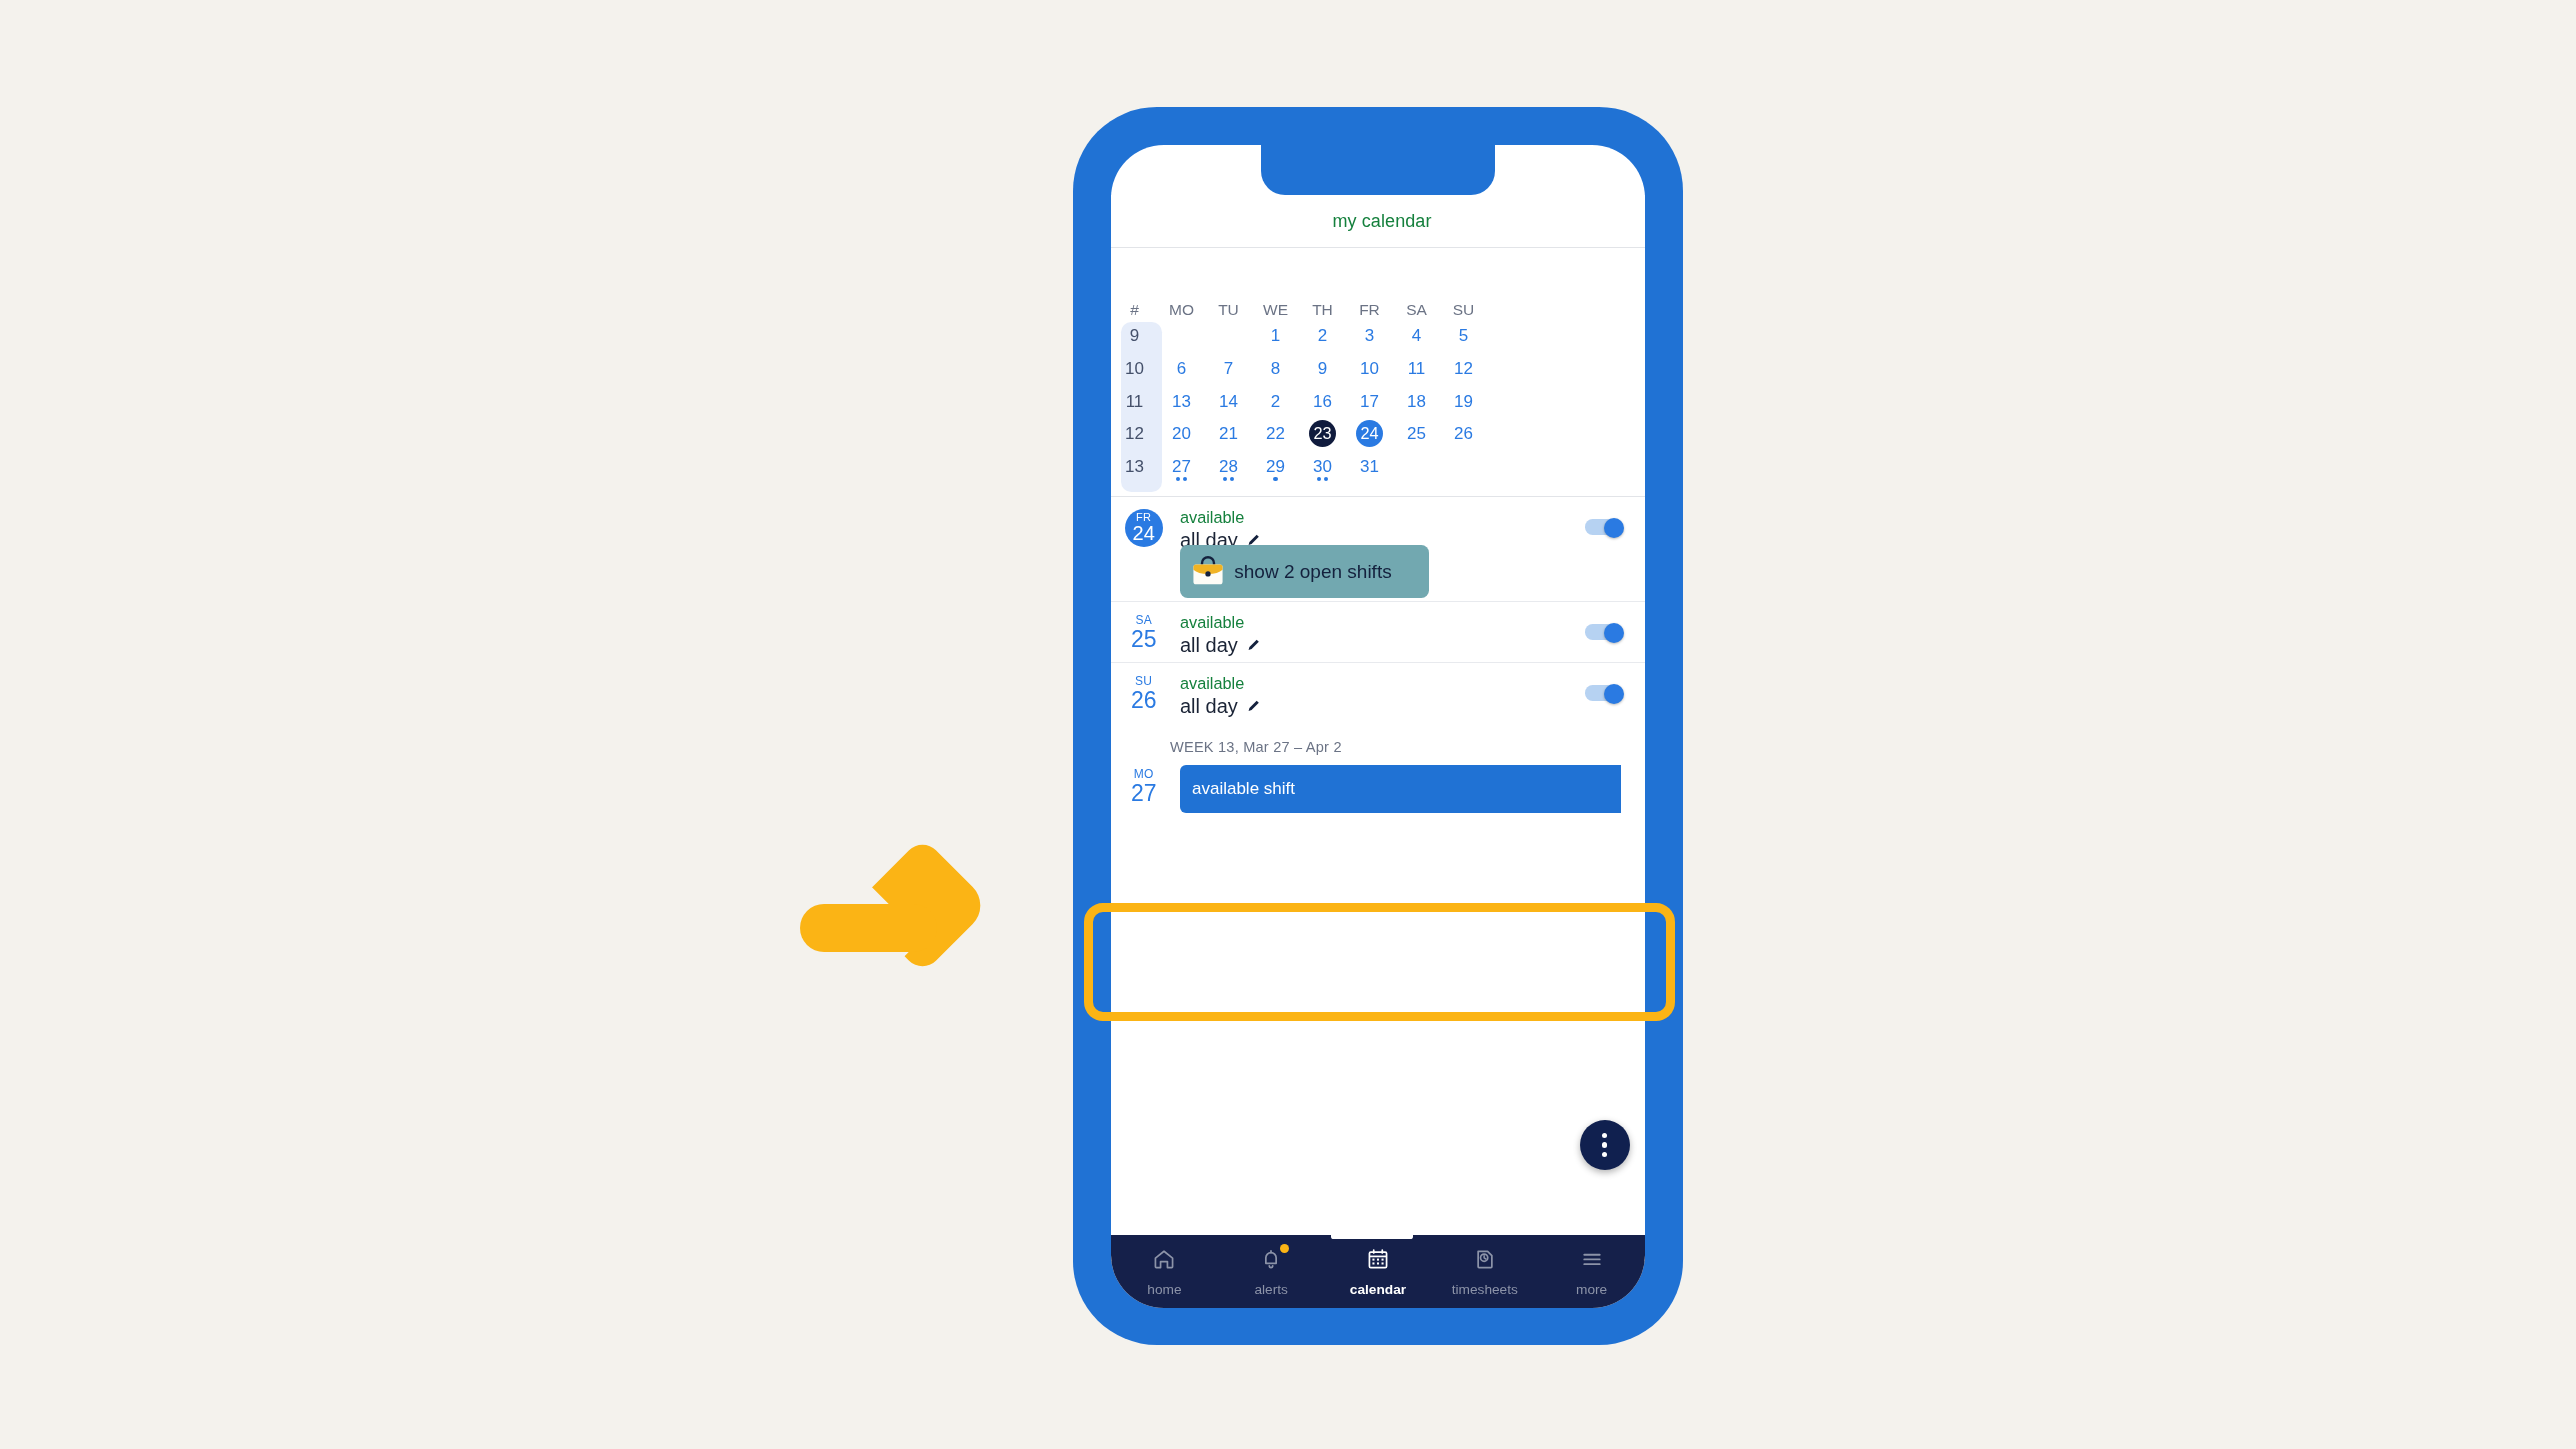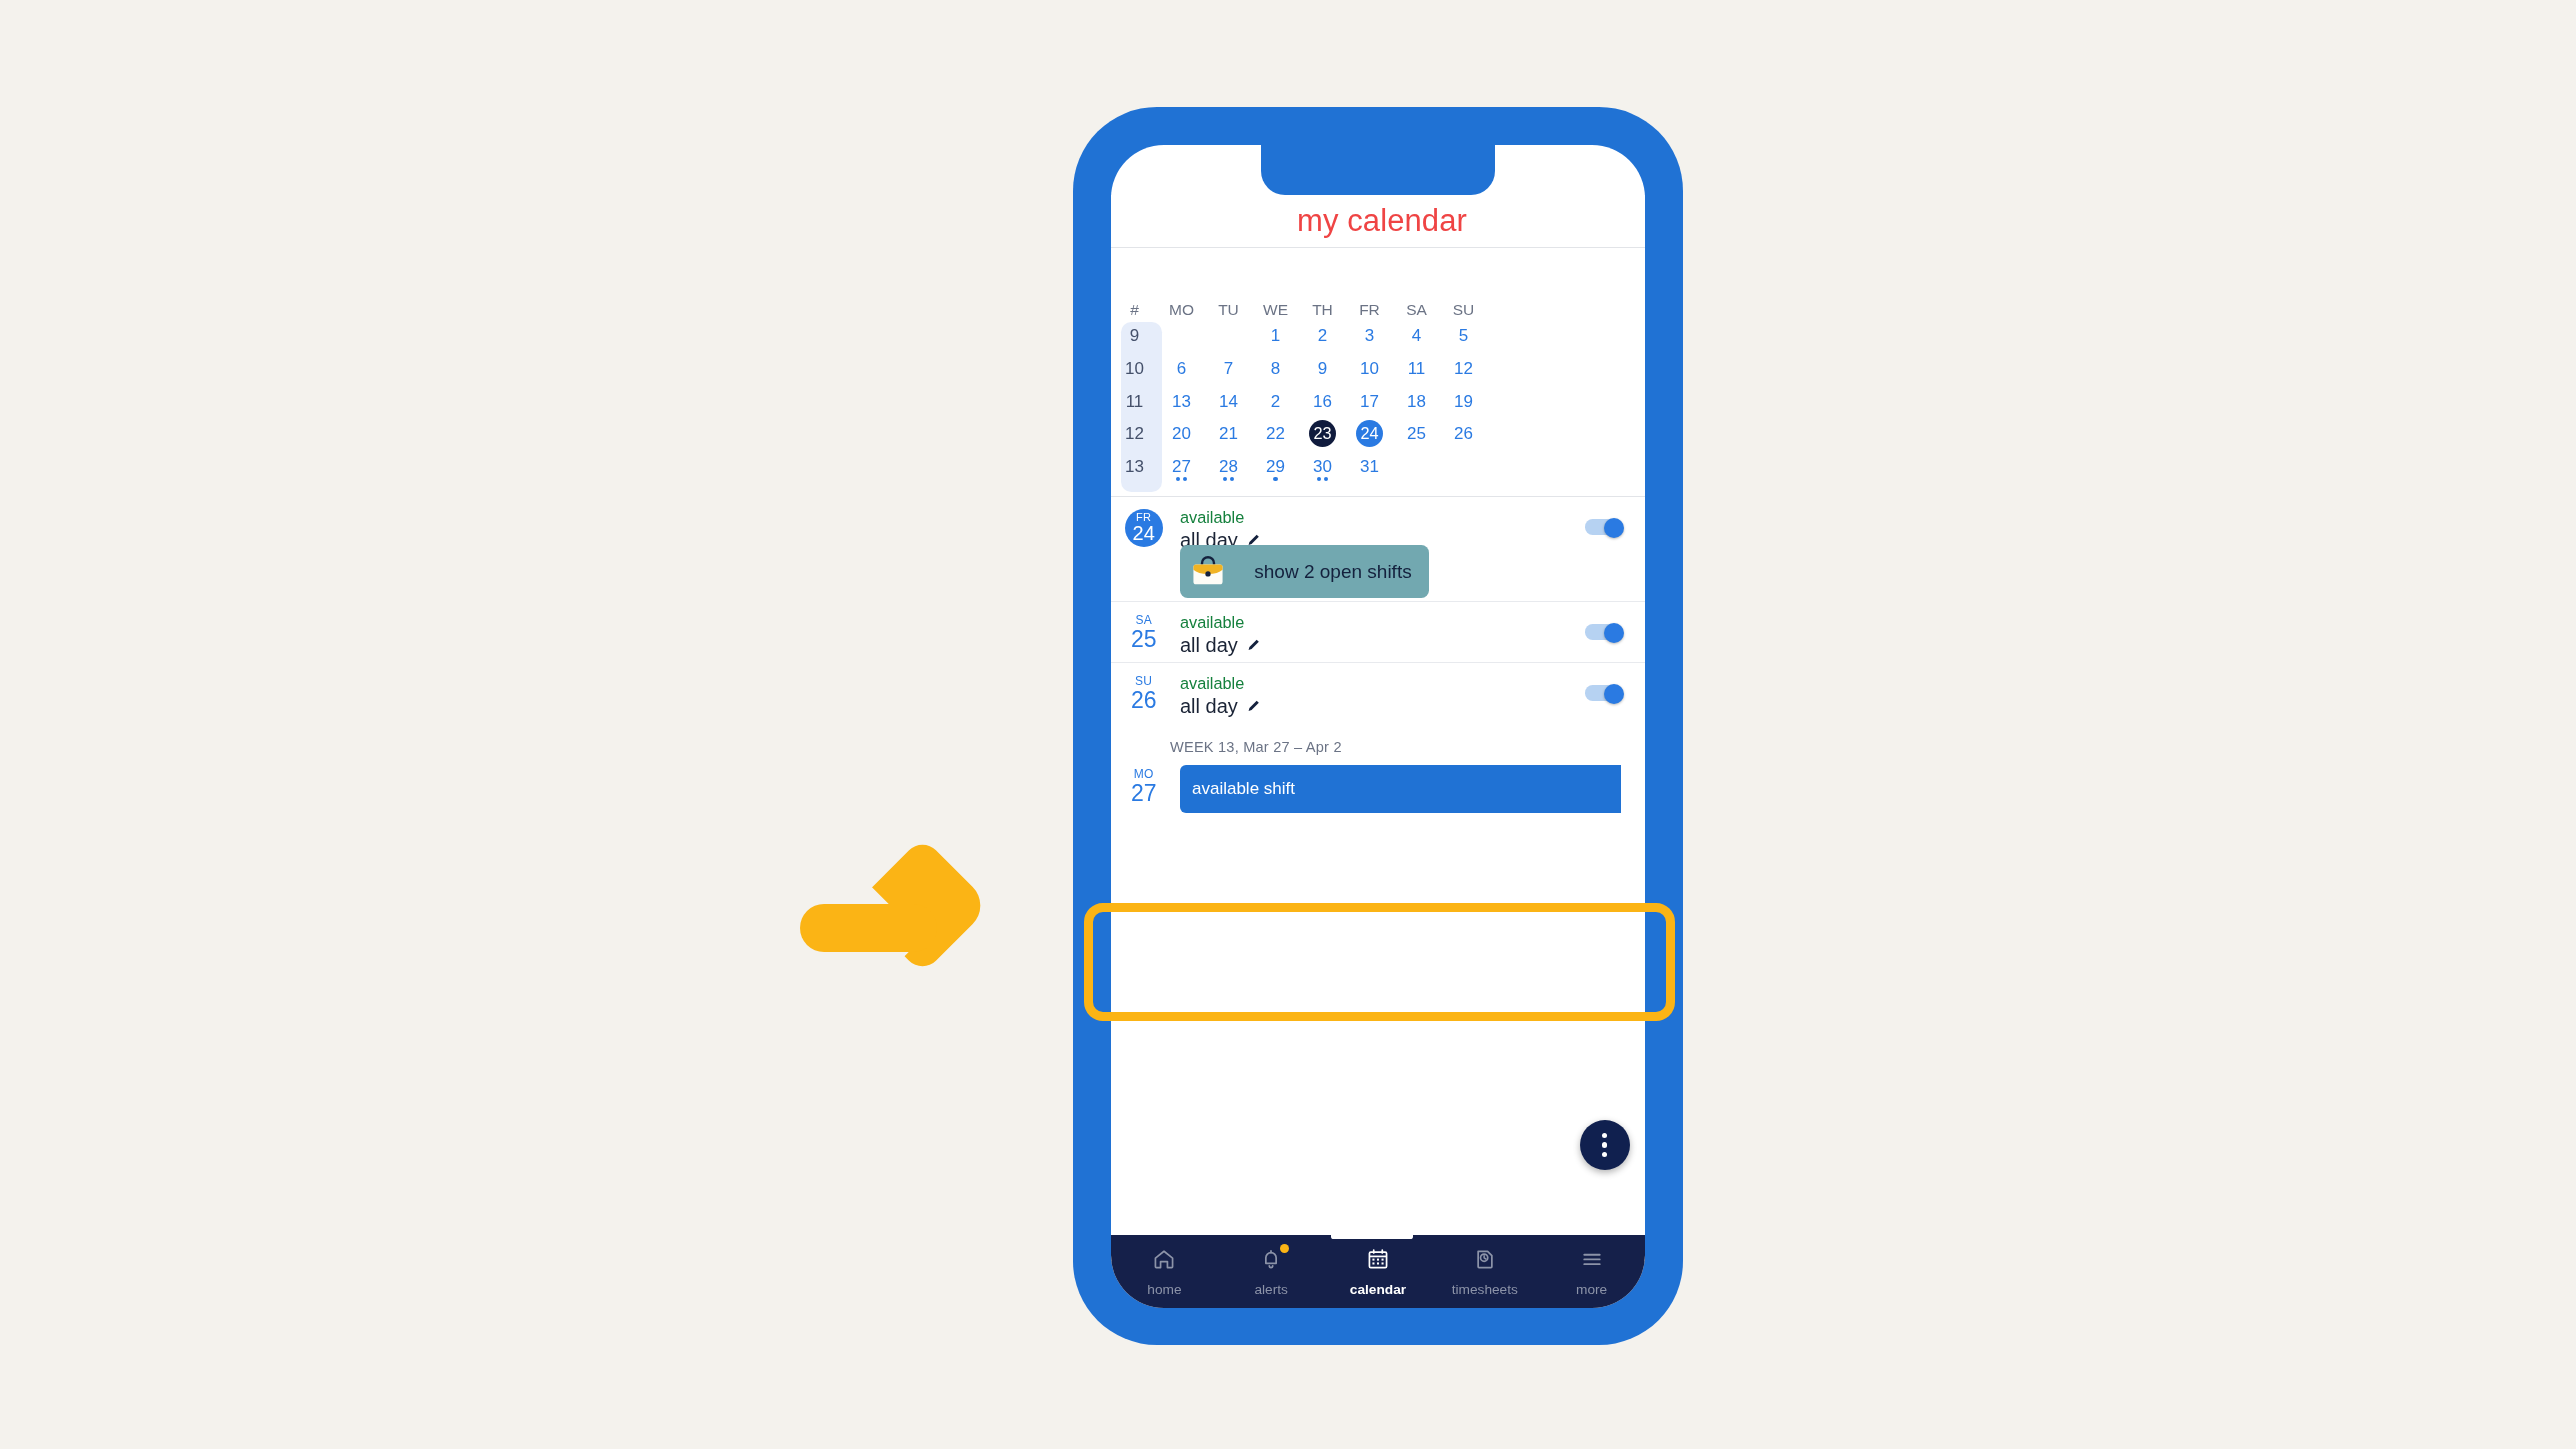--- a/index.html
+++ b/index.html
@@ -72,21 +72,21 @@
   #app-header{
     position:absolute;
     left:0; top:50px;
     width:534px; height:53px;
     display:flex;align-items:center;justify-content:center;
     border-bottom:0.9px solid #e2e4e8;
     box-sizing:border-box;
     background:#fff;
   }
   #page-title-text{
-    font-size:31px;color:#ef4444;letter-spacing:0.1px;margin-left:8px;
+    font-size:18px;color:#15803d;letter-spacing:0.1px;margin-left:8px;
   }
 
   
   #month-bar{
     position:absolute;left:0;top:104px;width:534px;height:52px;
     display:flex;align-items:center;background:#fff;
   }
   #month-label{
     position:absolute;left:19px;top:11px;
     font-size:25px;color:#2a7ae2;
@@ -157,21 +157,21 @@
   .toggle .track{
     position:absolute;left:0;top:1.7px;width:34px;height:15.5px;
     background:#b6d2f2;border-radius:7.7px;
   }
   .toggle .thumb{
     position:absolute;right:0;top:0;width:20px;height:20px;border-radius:50%;
     background:#2a7ae2;box-shadow:0 0.9px 2.6px rgba(0,0,0,.28);
   }
   #open-shifts-btn{
     position:absolute;left:69px;top:0px;width:249px;height:53px;
-    background:#72a8b0;border-radius:7.7px;display:flex;align-items:center;gap:28px;
+    background:#72a8b0;border-radius:7.7px;display:flex;align-items:center;gap:8px;
     padding-left:10.3px;box-sizing:border-box;
   }
   #open-shifts-label{font-size:19px;color:#14213d;}
 
   #week-header{
     position:absolute;left:19px;width:343px;font-size:14.6px;color:#6b7385;
     letter-spacing:0.2px;
     margin-left:40px;
   }
 

